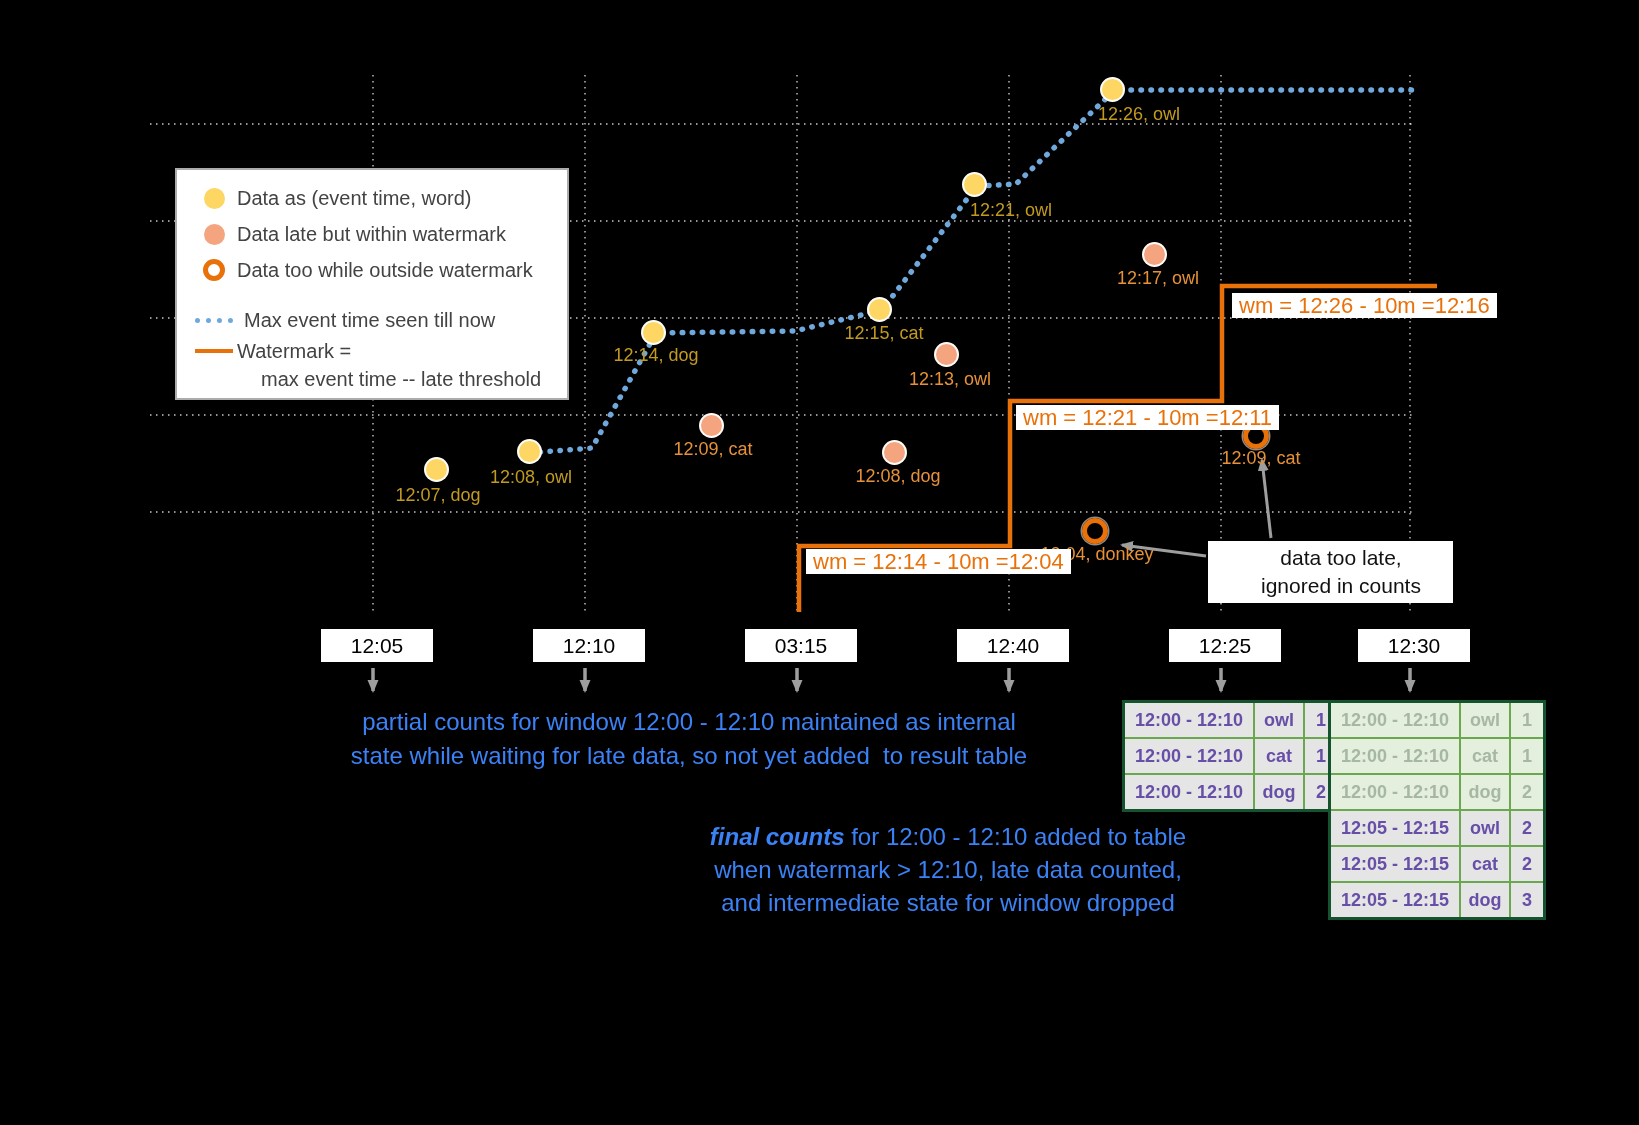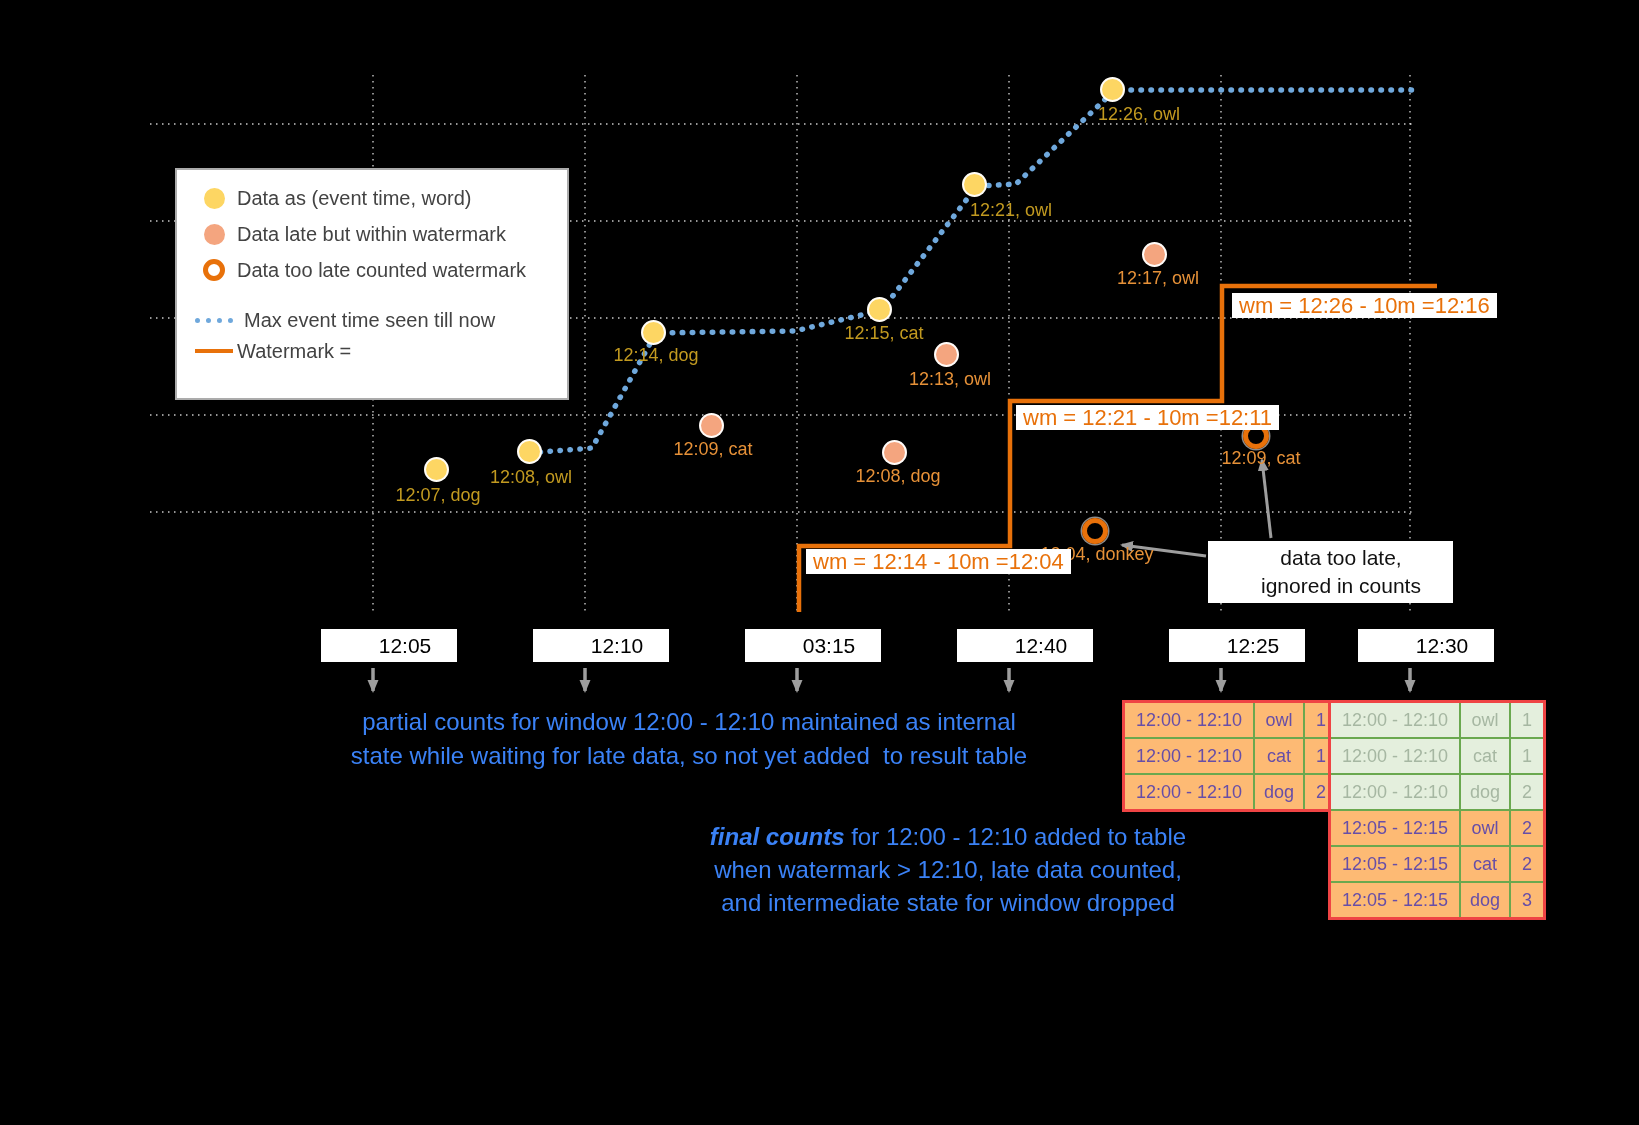--- a/index.html
+++ b/index.html
@@ -16,22 +16,22 @@
   .pt.too-late{width:16px;height:16px;background:transparent;border:5px solid #e8710a;
       box-shadow:0 0 0 1.5px rgba(255,255,255,0.55);}
   .pt-label{position:absolute;z-index:3;transform:translateX(-50%);font-size:18px;
       white-space:nowrap;line-height:22px;}
   .c-ontime{color:#c29a20;}
   .c-late{color:#e69138;}
   
   .wm-label{position:absolute;z-index:4;background:#ffffff;color:#e8710a;
       font-size:22px;line-height:21px;padding:2px 7px;white-space:nowrap;}
   
-  .tick{position:absolute;top:629px;z-index:4;width:104px;height:33px;background:#fff;
-      color:#000;font-size:21px;display:flex;align-items:center;justify-content:center;padding-left:32px;}
+  .tick{position:absolute;top:629px;z-index:4;width:112px;height:33px;background:#fff;
+      color:#000;font-size:21px;display:flex;align-items:center;justify-content:center;}
   
   .legend{position:absolute;left:175px;top:168px;z-index:6;width:394px;height:232px;
       background:#fff;border:2px solid #ababab;box-sizing:border-box;
       padding:10px 0 0 14px;color:#434343;font-size:20px;}
   .lrow{display:flex;align-items:center;height:36px;}
   .lrow.gap{margin-top:16px;height:32px;gap:7px;}
   .lrow.short{height:30px;}
   .licon{flex:0 0 46px;display:flex;justify-content:center;align-items:center;}
   .ldot{width:21px;height:21px;border-radius:50%;}
   .ldot.on{background:#fdd663;}
@@ -45,22 +45,22 @@
       background:#fff;color:#111;font-size:21px;line-height:28px;display:flex;
       flex-direction:column;align-items:center;justify-content:center;text-align:center;padding-left:21px;}
   
   .red-note{position:absolute;z-index:3;color:#3b82f6;font-size:24px;line-height:34px;
       text-align:center;}
   .red-note div{white-space:pre-wrap;}
   .red-note .em{font-weight:bold;font-style:italic;}
   #partial-note{left:308px;top:705px;width:762px;}
   #final-note{left:698px;top:820px;width:500px;line-height:33px;}
   
-  .rtable{position:absolute;z-index:3;border-collapse:collapse;background:#fdba74;
-      border:3px solid #ef4444;}
+  .rtable{position:absolute;z-index:3;border-collapse:collapse;background:#e5e5e5;
+      border:3px solid #14532d;font-weight:bold;}
   .rtable td{border:2px solid #6aa84f;color:#674ea7;font-size:18px;text-align:center;
       padding:3px 6px;height:28px;white-space:nowrap;}
   .rtable td.w1{width:116px;}
   .rtable td.w2{width:36px;}
   .rtable td.w3{width:20px;}
   .rtable tr.faded td{color:#a6b7a2;background:#e4efdd;}
 </style>
 </head>
 <body>
 
@@ -153,34 +153,35 @@
     <div class="lrow">
       <span class="licon">
           <span class="ldot late"></span>
         </span>
       <span>Data late but within watermark</span>
     </div>
     <div class="lrow">
       <span class="licon">
           <span class="ldot hollow"></span>
         </span>
-      <span>Data too late counted watermark</span>
+      <span>Data too while outside watermark</span>
     </div>
     <div class="lrow gap">
       <span class="licon">
           <span class="lline-blue"></span>
         </span>
       <span>Max event time seen till now</span>
     </div>
     <div class="lrow short">
       <span class="licon">
           <span class="lline-orange"></span>
         </span>
       <span>Watermark =</span>
     </div>
+    <div class="lcont">max event time -- late threshold</div>
   </div>
 
   <div class="note-box">
     <div>data too late,</div>
     <div>ignored in counts</div>
   </div>
 
   <div id="partial-note" class="red-note">
     <div>partial counts for window 12:00 - 12:10 maintained as internal</div>
     <div>state while waiting for late data, so not yet added  to result table</div>

